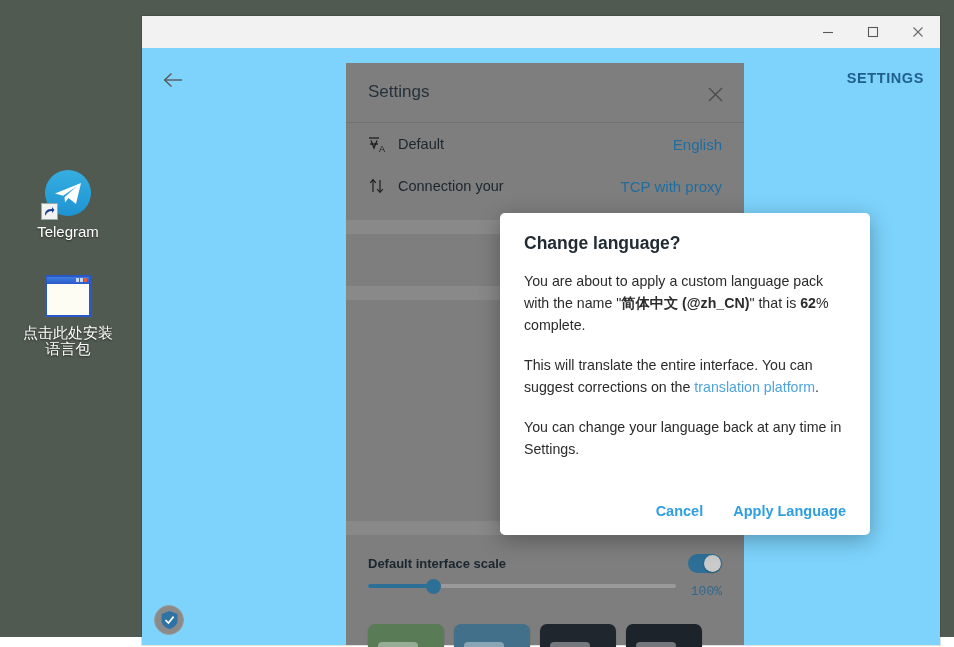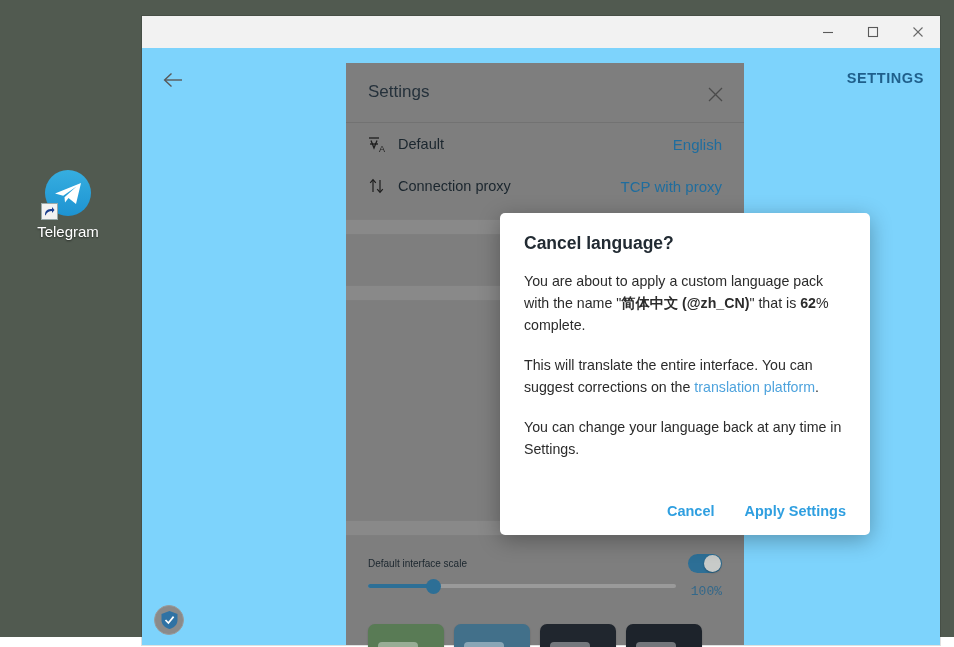--- a/index.html
+++ b/index.html
@@ -143,21 +143,21 @@
   .srow .slabel {
     flex: 1; font-size: 14.5px; color: #1b262e;
   }
   .srow .svalue {
     font-size: 15px; color: #1f6d9e;
   }
 
   
   #scale-block { padding: 12px 22px 0; position: relative; }
   #scale-row { display: flex; align-items: center; height: 30px; }
-  #scale-label { flex: 1; font-size: 10px; color: #1b262e; }
+  #scale-label { flex: 1; font-size: 13px; color: #1b262e; font-weight: bold; }
   .toggle {
     width: 34px; height: 19px; border-radius: 10px;
     background: #2d6f96; position: relative; cursor: pointer;
   }
   .toggle .knob {
     position: absolute; right: 1px; top: 1px;
     width: 17px; height: 17px; border-radius: 50%;
     background: #c8cbc9;
     box-shadow: 0 1px 2px rgba(0,0,0,.3);
   }
@@ -245,20 +245,33 @@
       </svg>
       <span class="shortcut-badge">
         <svg width="11" height="11" viewBox="0 0 11 11">
           <path d="M1 9 C1 4 4 3 8 3 L8 1 L10.5 4 L8 7 L8 5 C5 5 3 6 1.5 9.5 Z" fill="#1b3f8f"></path>
         </svg>
       </span>
     </div>
     <div>Telegram</div>
   </div>
 
+  <div class="desk-icon" id="icon-langpack">
+    <div class="win-glyph">
+      <span class="titlebar">
+        <span class="tb-dots">
+            <i></i>
+            <i></i>
+            <i></i>
+          </span>
+      </span>
+    </div>
+    <div>点击此处安装</div>
+    <div>语言包</div>
+  </div>
 
   <div id="tg-window">
 
     <div id="titlebar">
       <div class="winbtn" id="btn-min">
         <svg width="12" height="12" viewBox="0 0 12 12">
           <line x1="1" y1="6.5" x2="11" y2="6.5" stroke="#5a5a5a" stroke-width="1.1"></line>
         </svg>
       </div>
       <div class="winbtn" id="btn-max">
@@ -311,21 +324,21 @@
 
       <div class="srow">
         <span class="sicon">
           <svg width="18" height="18" viewBox="0 0 18 18">
             <line x1="5" y1="3" x2="5" y2="15" stroke="#1d1d1d" stroke-width="1.2"></line>
             <polyline points="2.2,5.8 5,2.6 7.8,5.8" fill="none" stroke="#1d1d1d" stroke-width="1.2"></polyline>
             <line x1="12" y1="3" x2="12" y2="15" stroke="#1d1d1d" stroke-width="1.2"></line>
             <polyline points="9.2,12.2 12,15.4 14.8,12.2" fill="none" stroke="#1d1d1d" stroke-width="1.2"></polyline>
           </svg>
         </span>
-        <span class="slabel">Connection proxy</span>
+        <span class="slabel">Connection your</span>
         <span class="svalue">TCP with proxy</span>
       </div>
 
       <div class="divider" style="margin-top:12px"></div>
       <div style="height:50px"></div>
       <div class="divider"></div>
       <div style="height:219px"></div>
       <div class="divider"></div>
 
       <div id="scale-block">
@@ -361,28 +374,28 @@
     </div>
 
     <div id="shield">
       <svg width="19" height="20" viewBox="0 0 19 20">
         <path d="M9.5 1 L17.5 4 V10 C17.5 14.8 13.8 17.8 9.5 19 C5.2 17.8 1.5 14.8 1.5 10 V4 Z" fill="#2f72a4"></path>
         <polyline points="5.5,10 8.4,13 13.6,6.6" fill="none" stroke="#ffffff" stroke-width="1.7"></polyline>
       </svg>
     </div>
 
     <div id="modal-dialog">
-      <div id="dlg-title">Cancel language?</div>
+      <div id="dlg-title">Change language?</div>
 
       <p class="dlg-p"><span>You are about to apply a custom language pack with the name "</span><b>简体中文 (@zh_CN)</b><span>" that is </span><b>62</b><span>% complete.</span></p>
 
       <p class="dlg-p"><span>This will translate the entire interface. You can suggest corrections on the </span><span class="dlg-link">translation platform</span><span>.</span></p>
 
       <p class="dlg-p">You can change your language back at any time in Settings.</p>
 
       <div id="dlg-actions">
         <button class="dlg-btn">Cancel</button>
-        <button class="dlg-btn">Apply Settings</button>
+        <button class="dlg-btn">Apply Language</button>
       </div>
     </div>
 
   </div>
 </div>
 
 </body></html>

